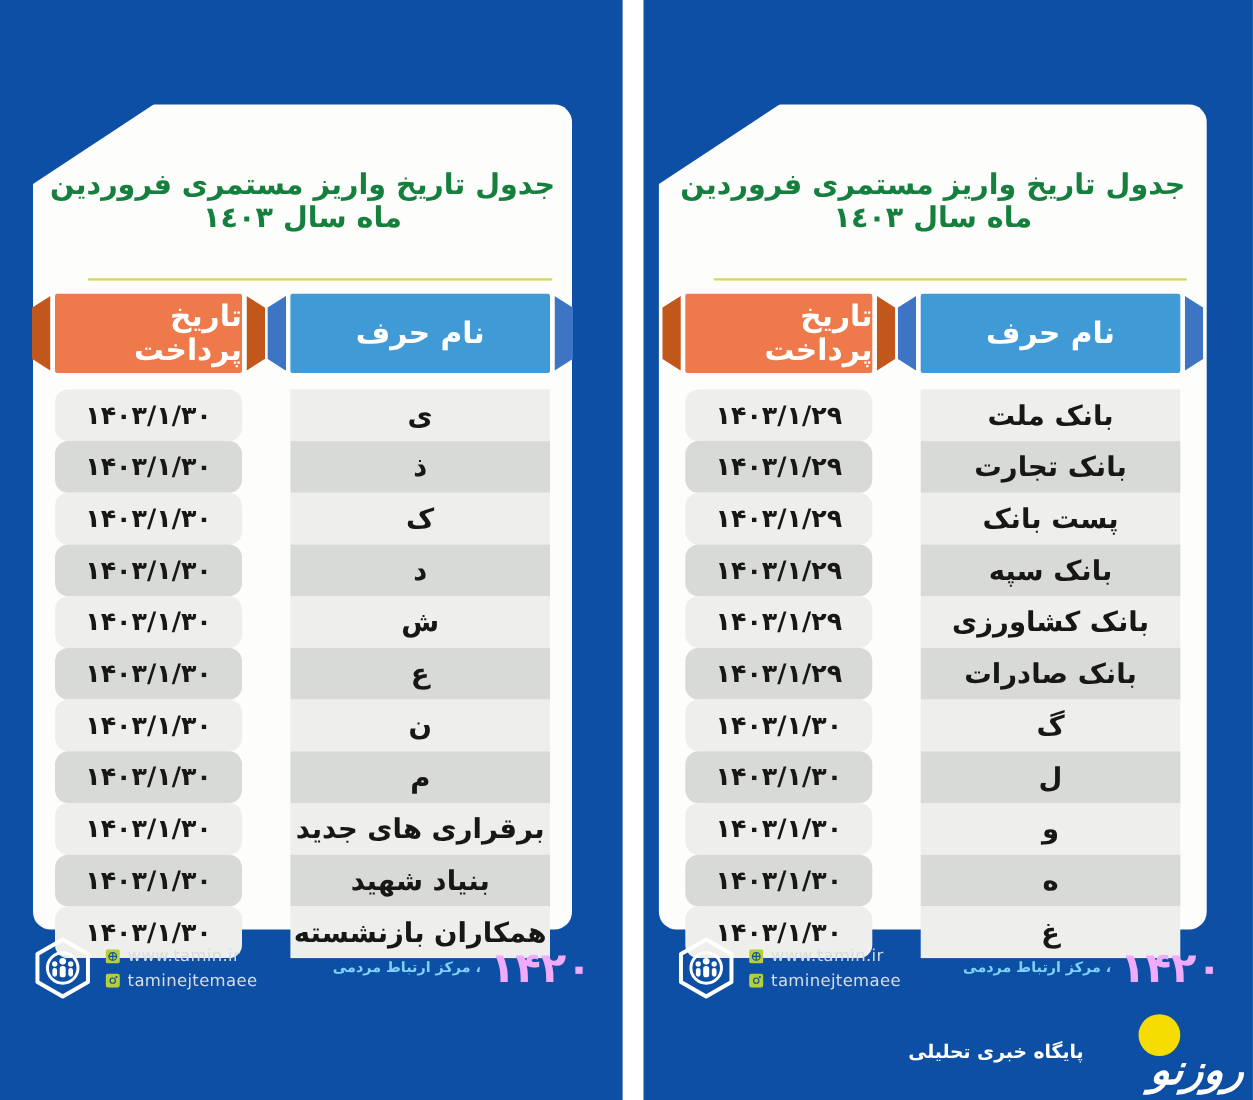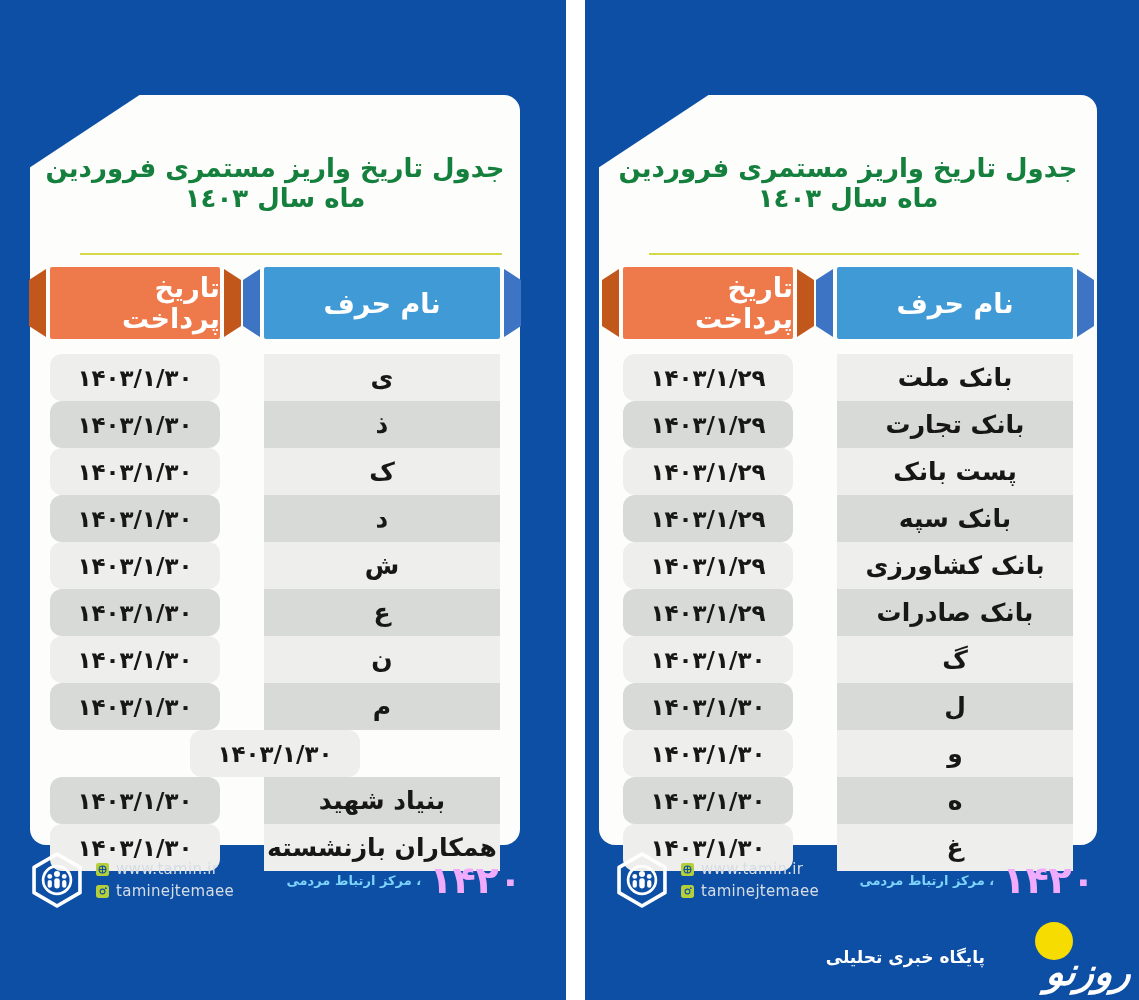--- a/index.html
+++ b/index.html
@@ -77,21 +77,21 @@
   .cell {
     display:flex; align-items:center; justify-content:center;
     font-weight:bold; color:#171715;
   }
   .cell.name { width:236px; font-size:25px; }
   .cell.date { width:170px; font-size:23px;border-radius:12px; }
   .row:nth-child(odd)  .cell { background:#eeeeec; }
   .row:nth-child(even) .cell { background:#d8dad7; }
 
   .pfooter {
-    position:absolute; top:848px; left:28px; right:44px; height:64px;
+    position:absolute; top:848px; left:28px; right:28px; height:64px;
     display:flex; align-items:center; justify-content:space-between;
     direction:ltr;
     text-align:center;
   }
   .brandbox { display:flex; align-items:center; gap:10px; }
   .urls { display:flex; flex-direction:column; gap:4px; }
   .urlline { display:flex; align-items:center; gap:7px; }
   .urlline span {
     color:#d6dde5; font-size:15px; letter-spacing:0.3px;
     direction:ltr;
@@ -176,20 +176,21 @@
         </div>
       <div class="row">
           <div class="cell name">ن</div>
           <div class="cell date">۱۴۰۳/۱/۳۰</div>
         </div>
       <div class="row">
           <div class="cell name">م</div>
           <div class="cell date">۱۴۰۳/۱/۳۰</div>
         </div>
       <div class="row">
+          <div class="cell name">برقراری های جدید</div>
           <div class="cell date">۱۴۰۳/۱/۳۰</div>
         </div>
       <div class="row">
           <div class="cell name">بنیاد شهید</div>
           <div class="cell date">۱۴۰۳/۱/۳۰</div>
         </div>
       <div class="row">
           <div class="cell name">همکاران بازنشسته</div>
           <div class="cell date">۱۴۰۳/۱/۳۰</div>
         </div>

